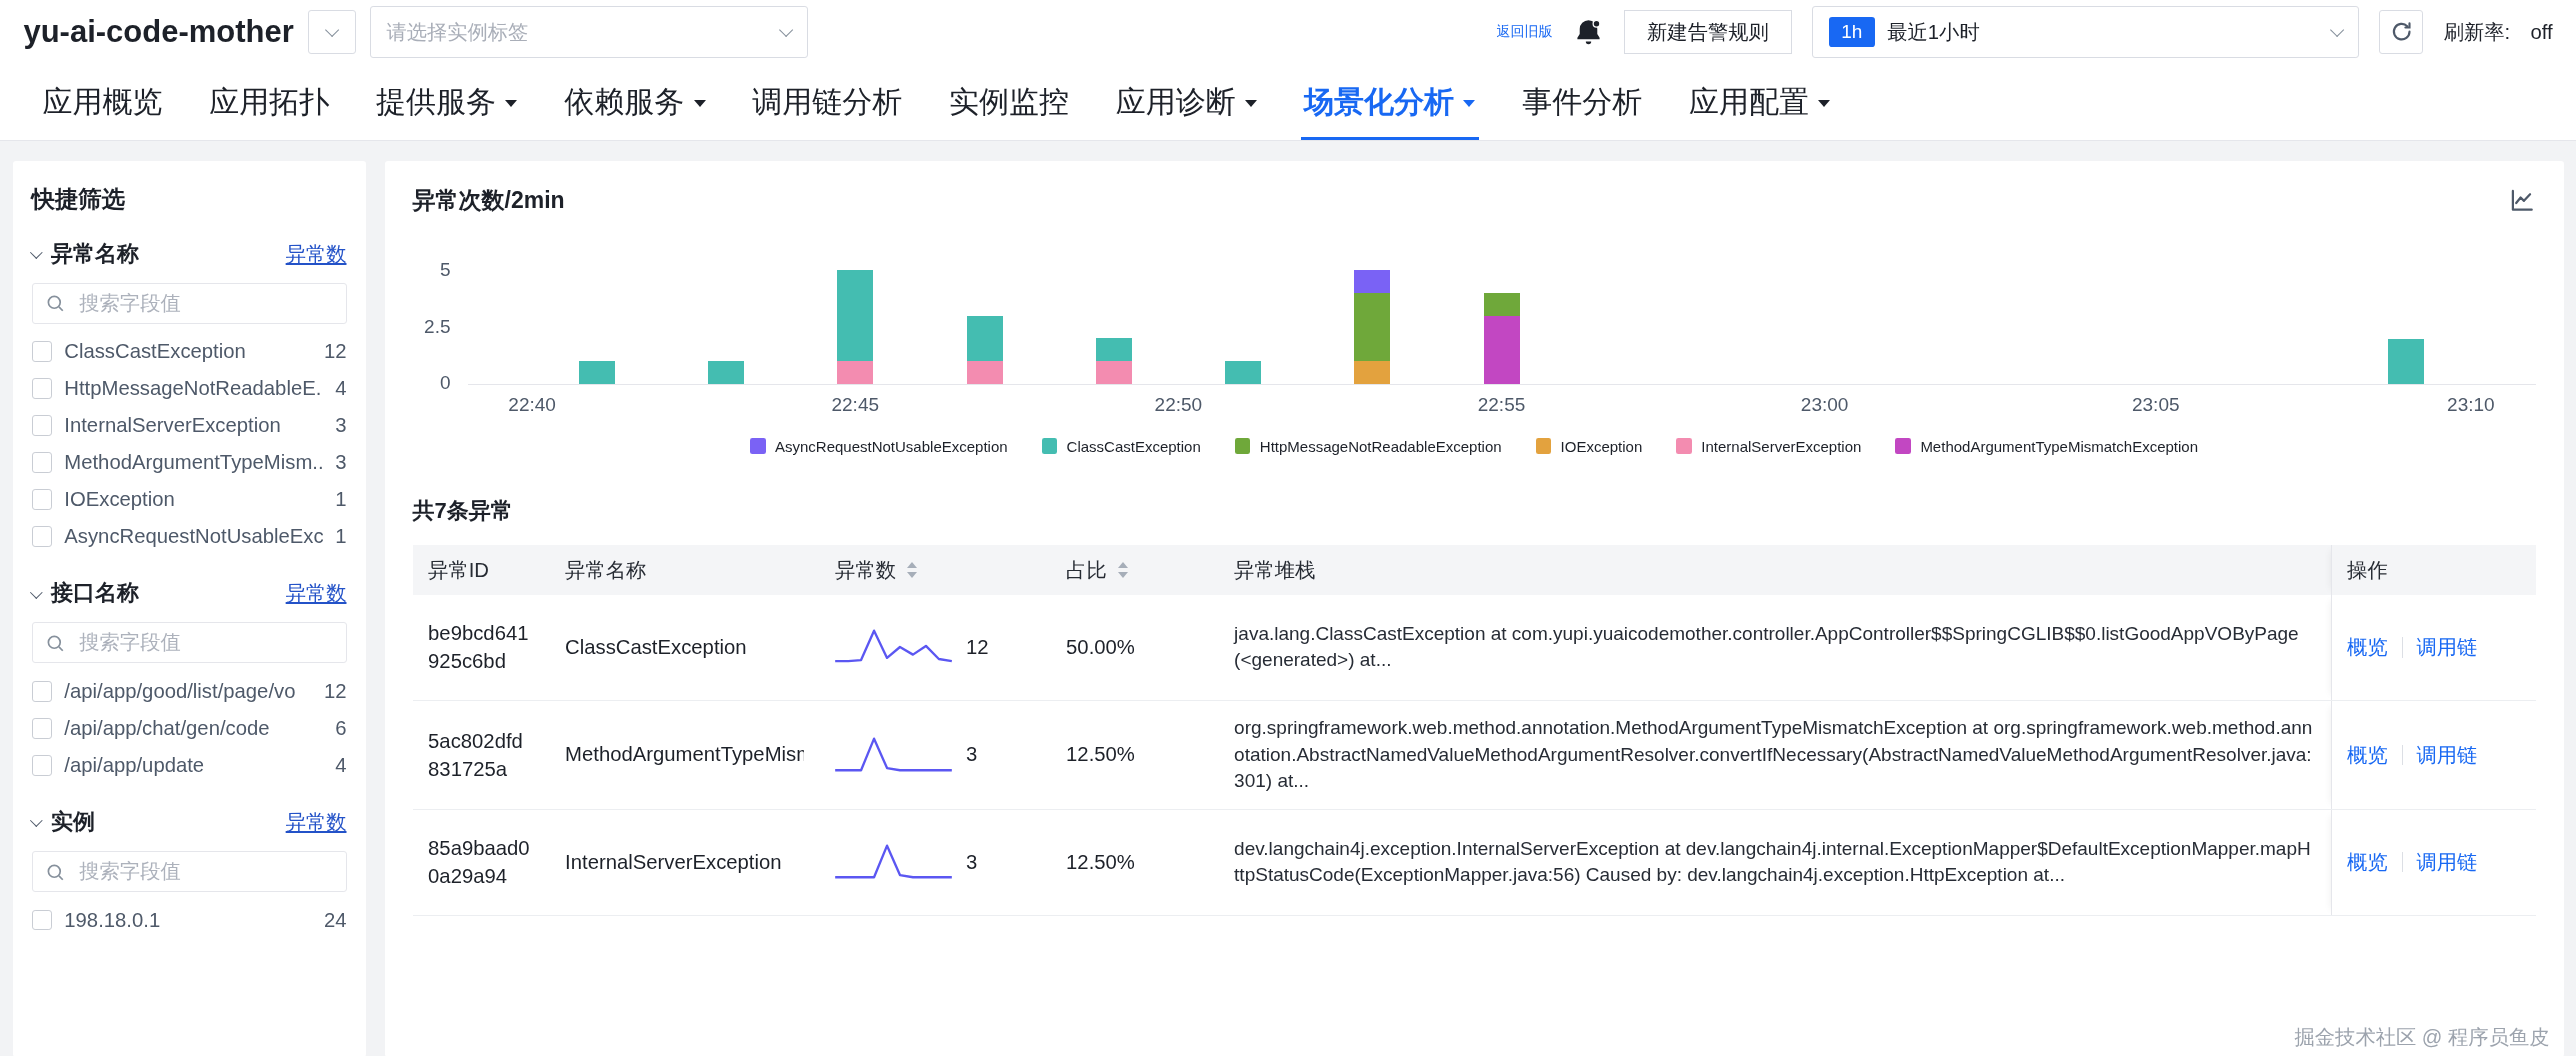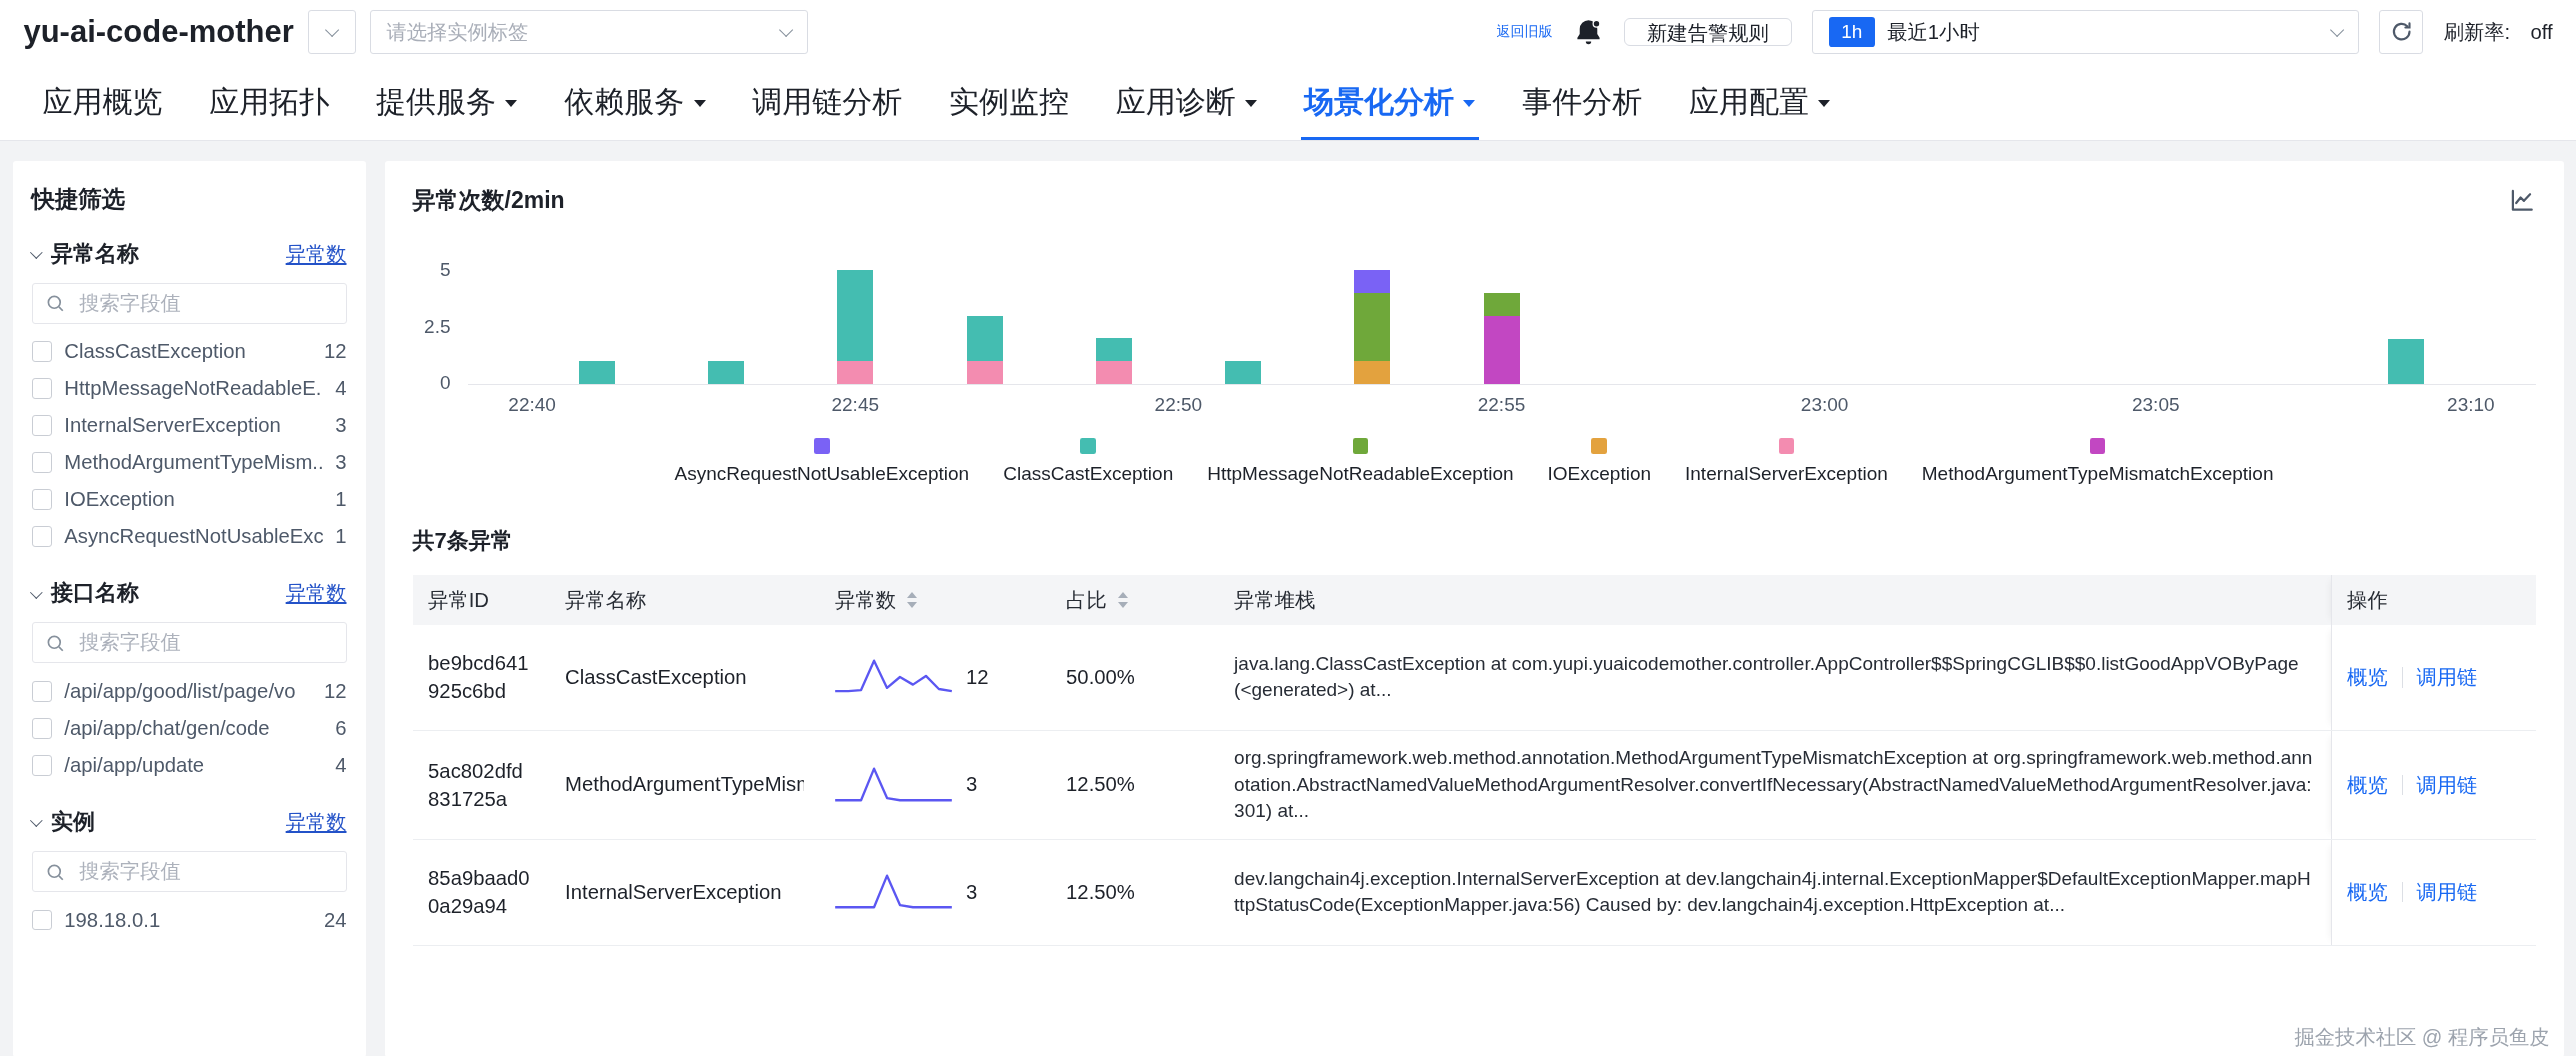--- a/index.html
+++ b/index.html
@@ -12,28 +12,28 @@
        font-family:"Liberation Sans","DejaVu Sans",sans-serif;color:var(--text);}
 
   
   .topbar{height:64px;background:#fff;display:flex;align-items:center;justify-content:space-between;padding:0 23.4px;}
   .topbar-left{display:flex;align-items:center;gap:14px;}
   .app-title{font-size:31px;font-weight:700;margin:0;}
   .mini-drop{width:48px;height:44px;border:0.8px solid #d9dce3;background:#fff;border-radius:3.1px;
              display:flex;align-items:center;justify-content:center;cursor:pointer;}
   .chev{width:10.2px;height:10.2px;border-right:1.6px solid var(--gray);border-bottom:1.6px solid var(--gray);
         transform:rotate(45deg);margin-top:-4.7px;flex:none;}
-  .select{height:44px;border:0.8px solid #d9dce3;border-radius:3.1px;background:#fff;
+  .select{height:52px;border:0.8px solid #d9dce3;border-radius:3.1px;background:#fff;
           display:flex;align-items:center;padding:0 15.6px;gap:12.5px;cursor:pointer;}
   .tag-select{width:438px;justify-content:space-between;}
   .ph{color:#a9aeb8;font-size:20.3px;}
   .topbar-right{display:flex;align-items:center;gap:20.3px;}
   .link{color:var(--blue);font-size:14px;text-decoration:none;cursor:pointer;}
   .bell{display:flex;align-items:center;cursor:pointer;}
-  .btn{height:28px;border:0.8px solid #d9dce3;background:#fff;border-radius:6px;font-size:20.3px;
+  .btn{height:44px;border:0.8px solid #d9dce3;background:#fff;border-radius:0;font-size:20.3px;
        padding:0 22px;color:var(--text);cursor:pointer;font-family:inherit;}
   .time-select{width:547px;}
   .time-badge{background:var(--blue);color:#fff;font-size:19px;padding:3.9px 12.5px;border-radius:3.1px;flex:none;}
   .time-text{font-size:20.3px;flex:1;color:var(--text);}
   .icon-btn{width:44px;height:44px;border:0.8px solid #d9dce3;background:#fff;border-radius:3.1px;
             display:flex;align-items:center;justify-content:center;cursor:pointer;}
   .rr-label,.rr-value{font-size:20.3px;}
 
   
   .nav{height:77px;background:#fff;display:flex;align-items:stretch;padding:0 19px;border-bottom:0.8px solid var(--border);}
@@ -70,21 +70,21 @@
 
   .chart{display:flex;margin-top:44px;}
   .y-axis{width:55px;position:relative;height:125px;}
   .ytick{position:absolute;right:17px;font-size:19px;color:var(--text2);}
   .plot-wrap{flex:1;}
   .chart-plot{position:relative;height:125px;border-bottom:0.8px solid var(--border);}
   .bar{position:absolute;bottom:0;width:36px;transform:translateX(-50%);display:flex;flex-direction:column-reverse;}
   .x-axis{position:relative;height:33px;}
   .xtick{position:absolute;top:9.4px;transform:translateX(-50%);font-size:19px;color:var(--text2);}
   .legend{display:flex;justify-content:center;gap:34px;margin:20.3px 0 6.3px;flex-wrap:wrap;}
-  .lg-item{display:flex;align-items:center;gap:9.4px;font-size:19px;color:var(--text);cursor:pointer;flex-direction:column;}
+  .lg-item{display:flex;align-items:flex-start;gap:9.4px;font-size:15px;color:var(--text);cursor:pointer;}
   .lg-swatch{width:15.6px;height:15.6px;border-radius:2.3px;flex:none;}
 
   .summary{font-size:22px;font-weight:700;margin:41px 0 19px;}
 
   
   .tr{display:grid;grid-template-columns:137px 270px 231px 168px 1fr 205px;align-items:stretch;}
   .thead{background:#f4f5f7;}
   .th{display:flex;align-items:center;padding:0 15.6px;height:50px;font-size:20.3px;color:#262b33;font-weight:500;gap:6.3px;}
   .sort{display:inline-flex;flex-direction:column;gap:3.1px;margin-left:4.7px;cursor:pointer;}
   .sort i{display:block;width:0;height:0;border-left:5.5px solid transparent;border-right:5.5px solid transparent;}

